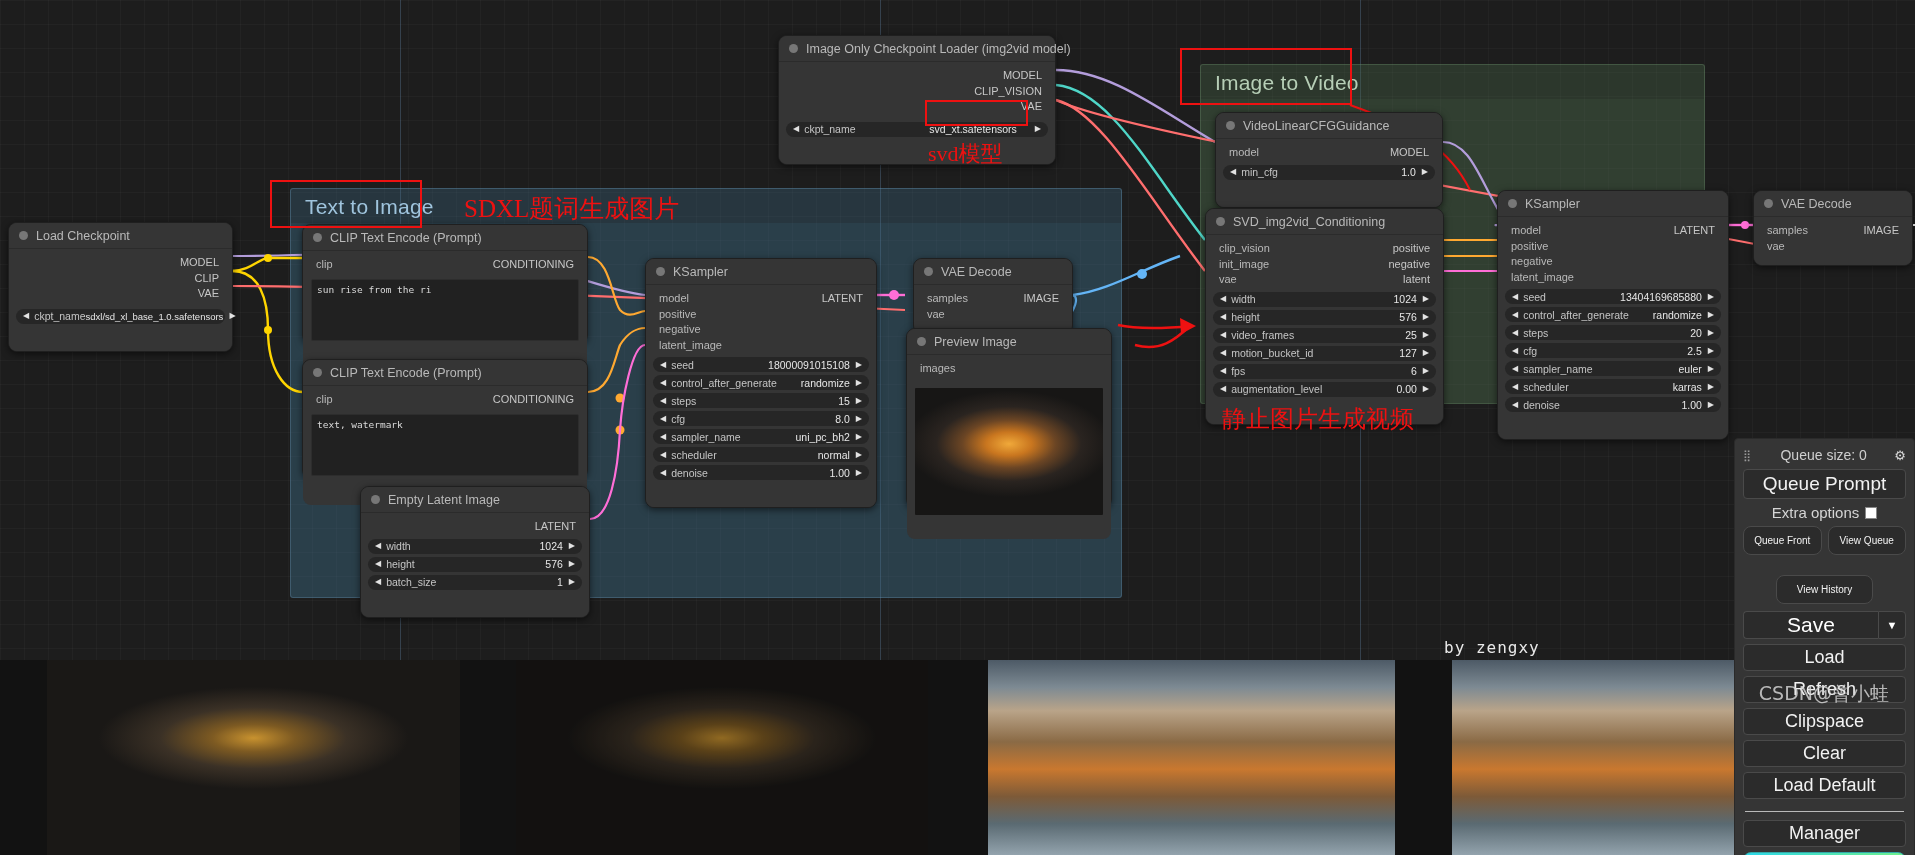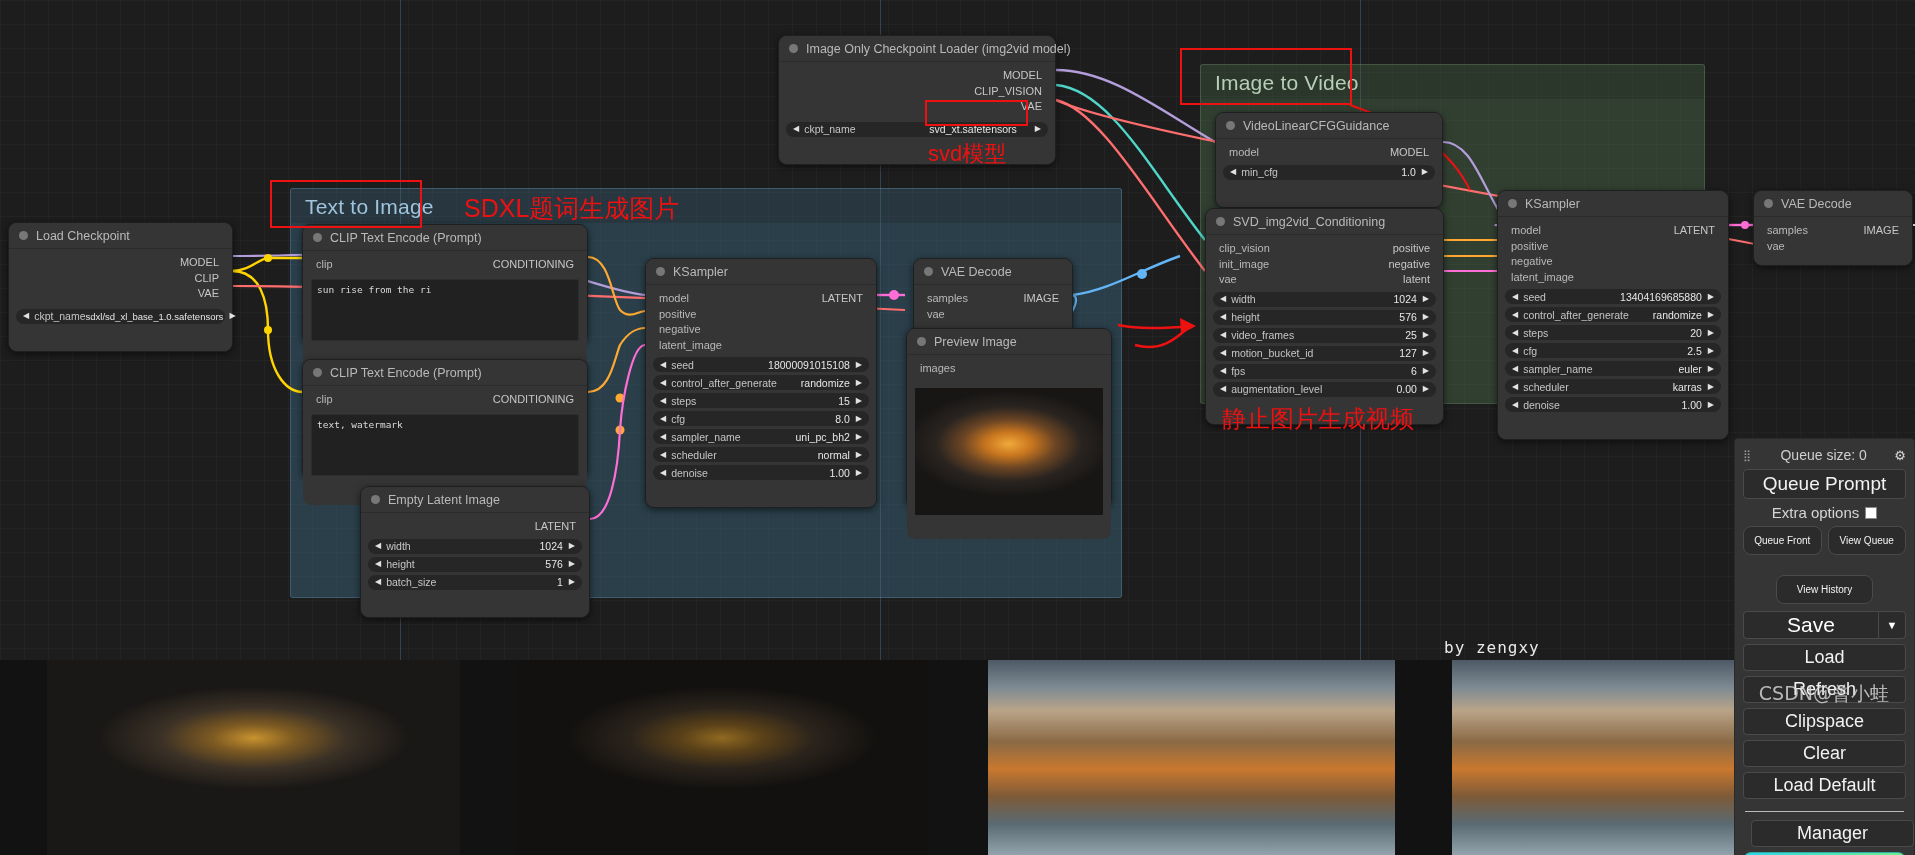--- a/index.html
+++ b/index.html
@@ -69,21 +69,21 @@
     margin: 5px 8px; background: #212121; border: 1px solid #2d2d2d;
     border-radius: 2px; color: #dadada;
     font-family: "DejaVu Sans Mono", monospace; font-size: 9.5px;
     padding: 4px 5px; overflow: hidden;
   }
 
   
   .redbox { position: absolute; border: 2px solid #ee1111; pointer-events: none; }
   .cn-note {
     position: absolute; color: #ee1111; white-space: nowrap;
-    font-family: Liberation Sans, sans-serif;
+    font-family: Liberation Serif, serif;
   }
   .by-note {
     position: absolute; color: #e9e9e9; font-family: "DejaVu Sans Mono", monospace;
     font-size: 16px; letter-spacing: 1px;
   }
 
   
   #panel {
     position: absolute; right: 0; top: 438px; width: 181px;
     background: #353535; border: 1px solid #2a2a2a; border-radius: 4px;
@@ -109,21 +109,21 @@
   .save-row { display:flex; margin-top:7px; gap:0; }
   .save-row .save-main {
     flex:1; background:#2b2b2b; border:1px solid #4a4a4a; border-right:none;
     border-radius:4px 0 0 4px; color:#fff; font-size:21px; text-align:center; padding:1px 0;
   }
   .save-row .save-caret {
     width:28px; background:#2b2b2b; border:1px solid #4a4a4a; border-radius:0 4px 4px 0;
     color:#fff; font-size:11px; display:flex; align-items:center; justify-content:center;
   }
   .panel-sep { height:1px; background:#b9b9b9; margin:12px 2px 8px 2px; }
-  .manager-btn { font-size: 20px; padding: 2px 0; margin-left: 8px; }
+  .manager-btn { font-size: 20px; padding: 2px 0; }
   .cyan-btn {
     margin-top:5px; background: linear-gradient(90deg,#2bd6e8,#6ff08a);
     border:1px solid #3aa; border-radius:8px; color:#123; font-size:19px; text-align:center; padding:1px 16px;
   }
   .csdn-wm {
     position:absolute; right: 26px; top: 681px; color:#d8d8d8; opacity:.82;
     font-size: 19px; font-family:"DejaVu Sans", sans-serif; z-index:60; white-space:nowrap;
   }
 
   

